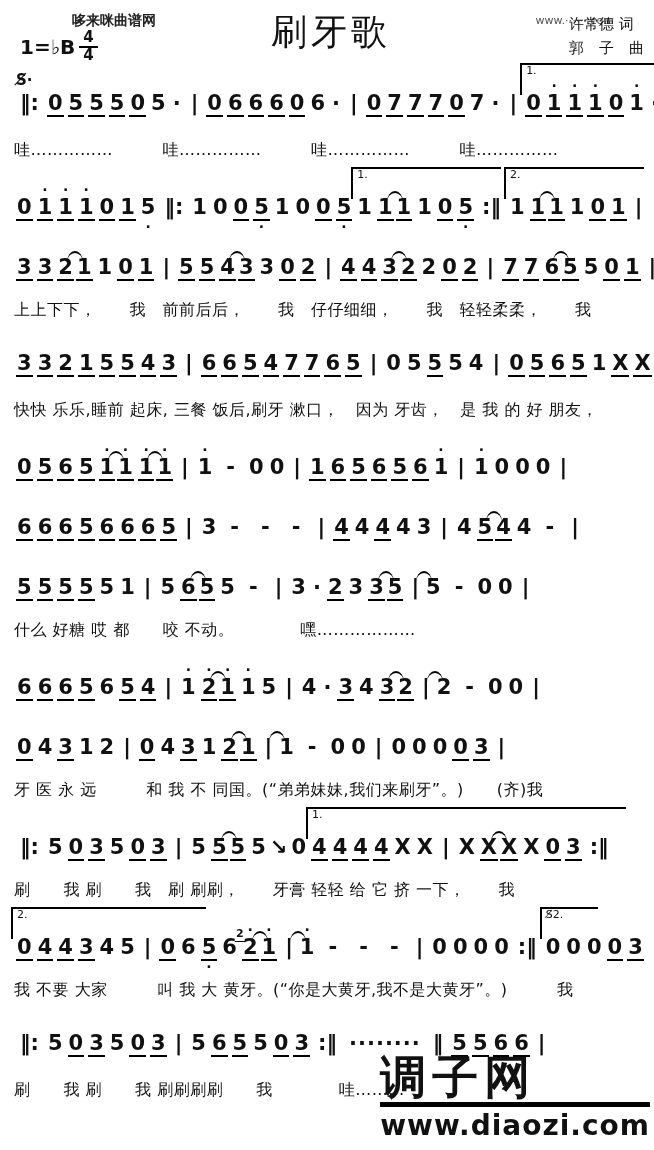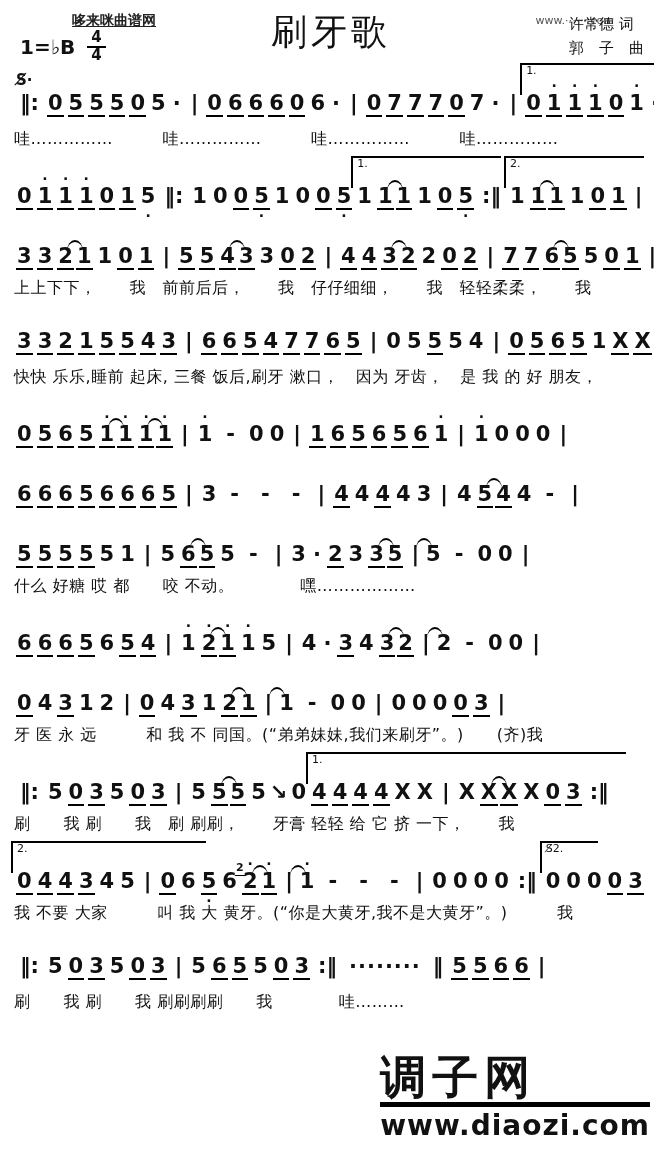--- a/index.html
+++ b/index.html
@@ -4,32 +4,32 @@
 <style>
   html,body{margin:0;padding:0;background:#fff;}
   body{width:654px;height:1150px;overflow:hidden;position:relative;
        font-family:"DejaVu Sans","Liberation Sans",sans-serif;color:#111;}
   .page{position:relative;width:654px;height:1150px;padding:6px 6px 0 14px;box-sizing:border-box;}
 
   
   .header{position:relative;height:68px;}
   .title{position:absolute;left:0;right:0;top:2px;text-align:center;
          font-size:36px;font-weight:400;letter-spacing:4px;}
-  .keysig{position:absolute;left:6px;top:24px;font-size:20px;font-weight:700;display:flex;align-items:center;gap:12px;}
+  .keysig{position:absolute;left:6px;top:24px;font-size:20px;font-weight:700;display:flex;align-items:center;gap:4px;}
   .frac{display:inline-block;text-align:center;font-size:15px;line-height:1.05;font-weight:700;}
   .frac .top{display:block;border-bottom:2px solid #000;padding:0 4px;}
   .frac .bot{display:block;}
-  .wm-tl{position:absolute;left:58px;top:6px;font-size:14px;font-weight:700;color:#222;text-decoration:underline;}
+  .wm-tl{position:absolute;left:58px;top:6px;font-size:14px;font-weight:700;color:#222;}
   .credits{position:absolute;right:4px;top:6px;text-align:left;font-size:15px;line-height:1.6;}
   .wm-tr{position:absolute;right:34px;top:8px;font-size:11px;color:#333;opacity:.85;}
 
   
   .line{position:relative;padding-top:17px;margin-bottom:13px;}
   .notes{font-weight:700;font-size:21px;white-space:nowrap;line-height:1.15;height:30px;}
-  .lyrics{font-size:16px;margin-top:8px;white-space:nowrap;letter-spacing:.5px;}
+  .lyrics{font-size:16px;margin-top:19px;white-space:nowrap;letter-spacing:.5px;}
 
   .nt{display:inline-block;position:relative;margin:0 2px;padding:0 1px;}
   .u1{border-bottom:2px solid #000;}
   .da,.db{position:absolute;left:50%;transform:translateX(-50%);font-size:14px;line-height:5px;}
   .da{top:-7px;} .db{bottom:-11px;}
   .bar{display:inline-block;margin:0 6px;font-weight:700;}
   .dash{display:inline-block;margin:0 11px;font-weight:700;}
   .aug{display:inline-block;margin:0 4px;font-weight:700;}
   .arc{display:inline-block;width:16px;height:9px;border-top:2px solid #000;
        border-radius:50% 50% 0 0/100% 100% 0 0;vertical-align:12px;margin:0 -9px;position:relative;z-index:2;}

